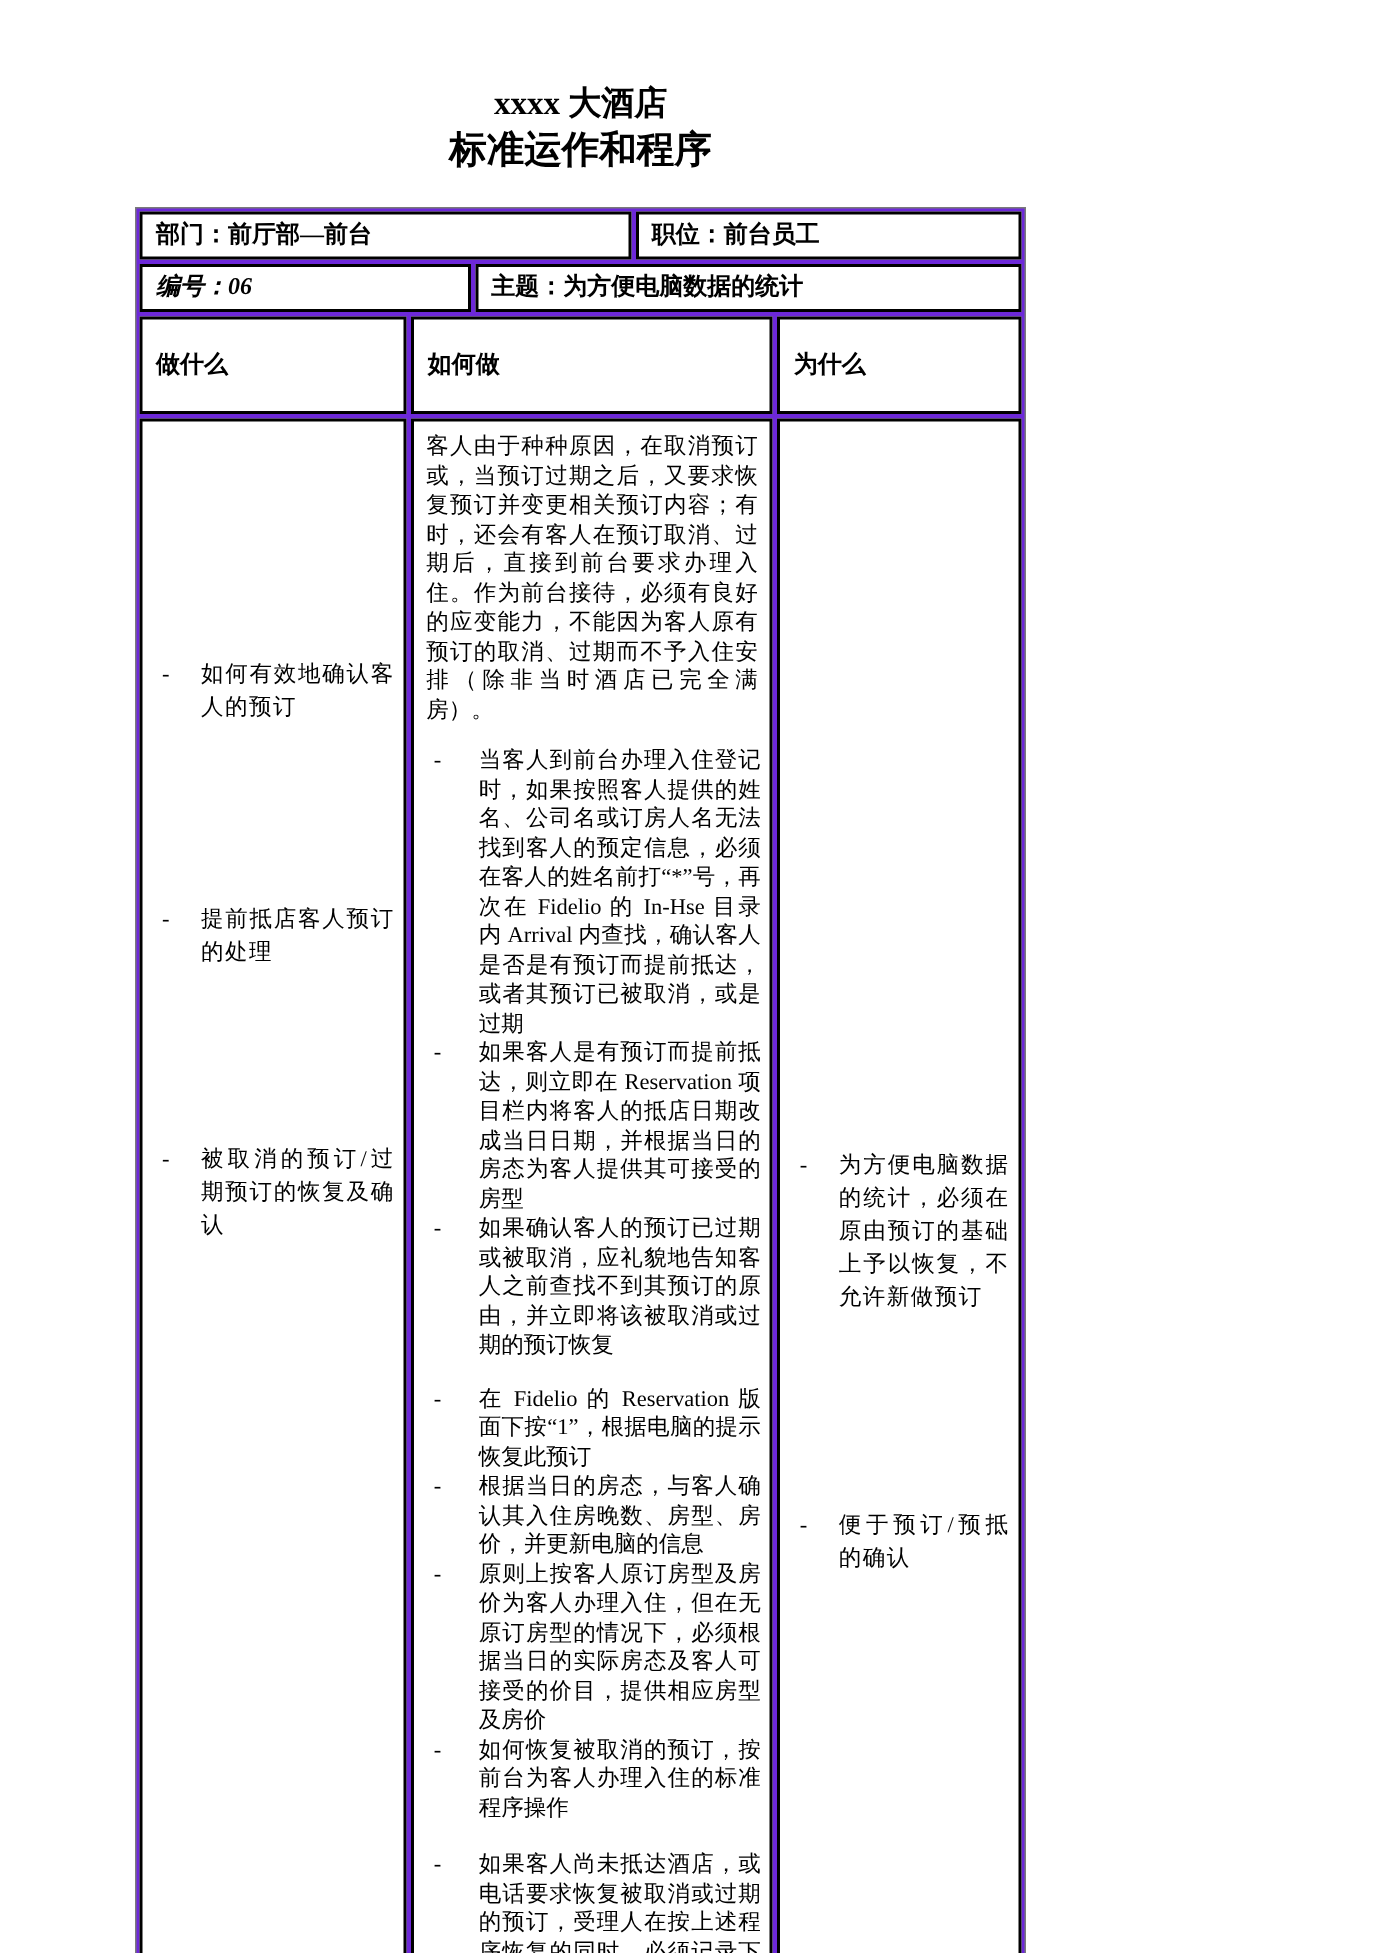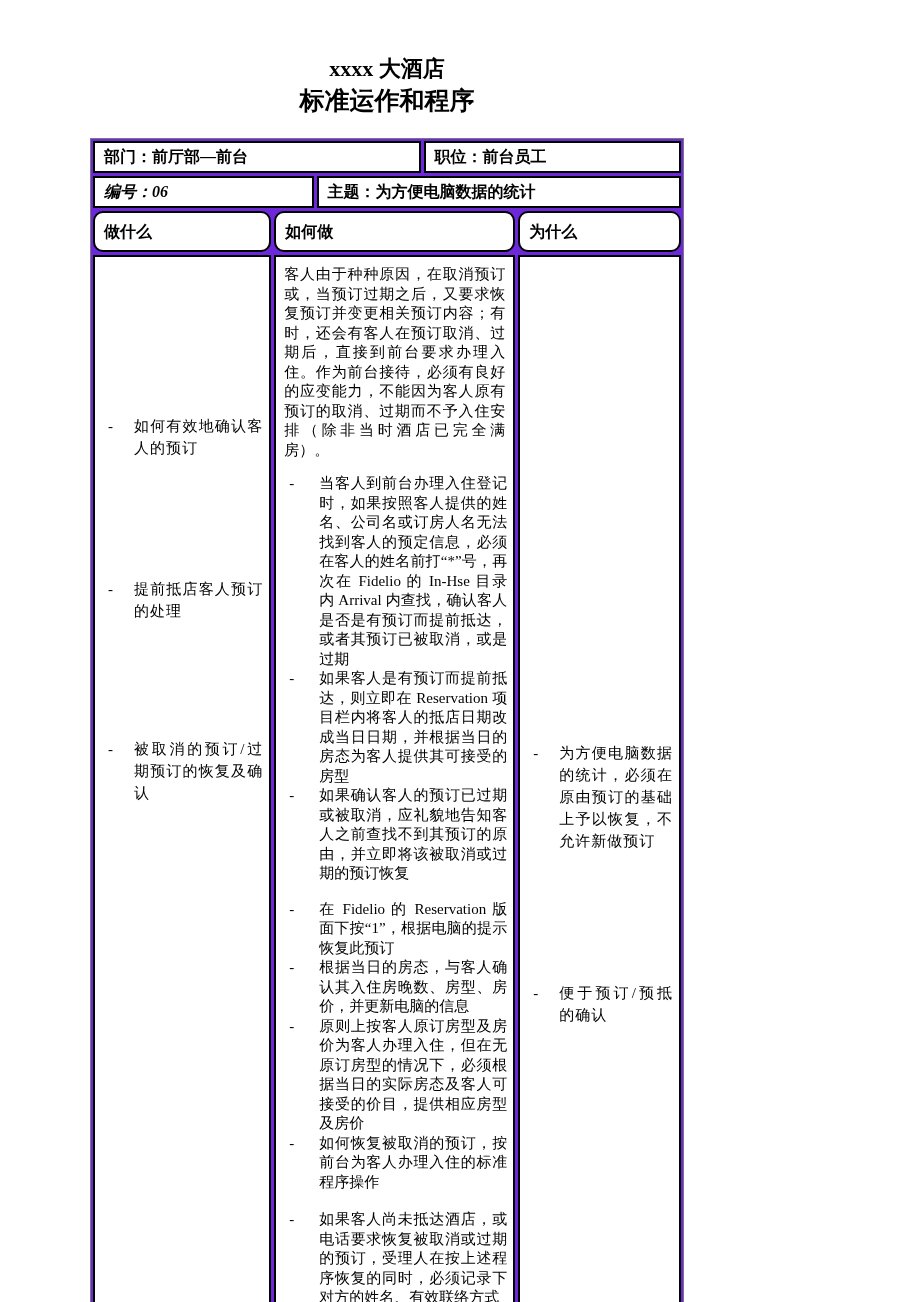--- a/index.html
+++ b/index.html
@@ -16,21 +16,21 @@
   .title-block { text-align:center; }
   .title1 { font-size:22px; font-weight:bold; line-height:30px; }
   .title2 { font-size:25px; font-weight:bold; line-height:34px; margin-bottom:20px; }
 
   .doc-table { border:1px solid #7a7a7a; padding:2px; background:#6d28d9; }
   .trow { display:flex; gap:3px; margin-bottom:3px; }
   .trow:last-child { margin-bottom:0; }
   .cell { border:2px solid #000; box-sizing:border-box; background:#fff; }
 
   .info-cell { font-size:16px; font-weight:bold; padding:3px 9px; line-height:22px; }
-  .head-cell { font-size:16px; font-weight:bold; padding:8px 9px; line-height:21px;border-radius:10px; }
+  .head-cell { font-size:16px; font-weight:bold; padding:20px 9px; line-height:21px; }
   .foot-cell { font-size:12px; font-weight:bold; padding:8px 9px; line-height:21px; }
   .sign-cell { font-size:16px; font-weight:bold; padding:12px 9px; line-height:21px; }
 
   .w-dept { flex:0 0 55.7%; }
   .w-num  { flex:0 0 37.5%;font-style:italic; }
   .w-foot { flex:0 0 51.8%; }
   .grow   { flex:1; }
   .col-what { flex:0 0 30.3%; }
   .col-how  { flex:0 0 41.0%; }
   .col-why  { flex:1; }

